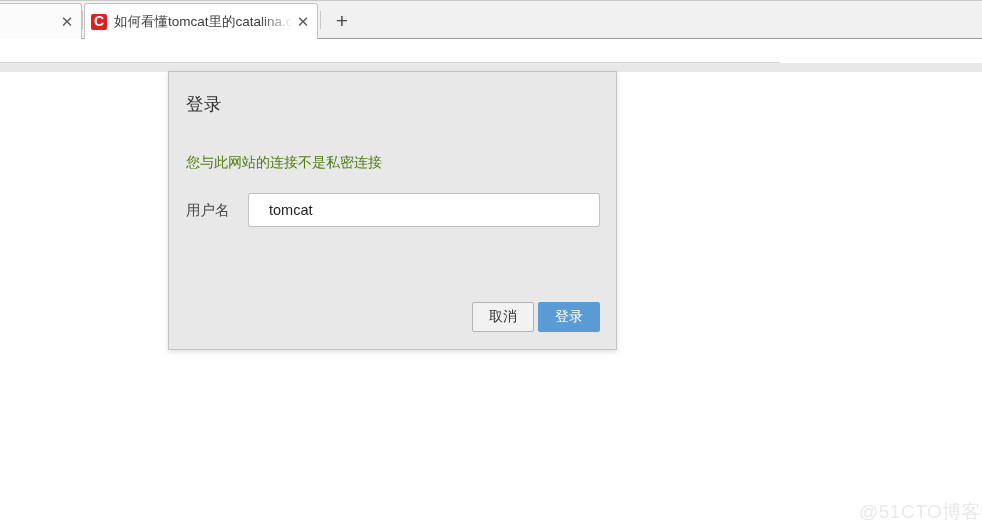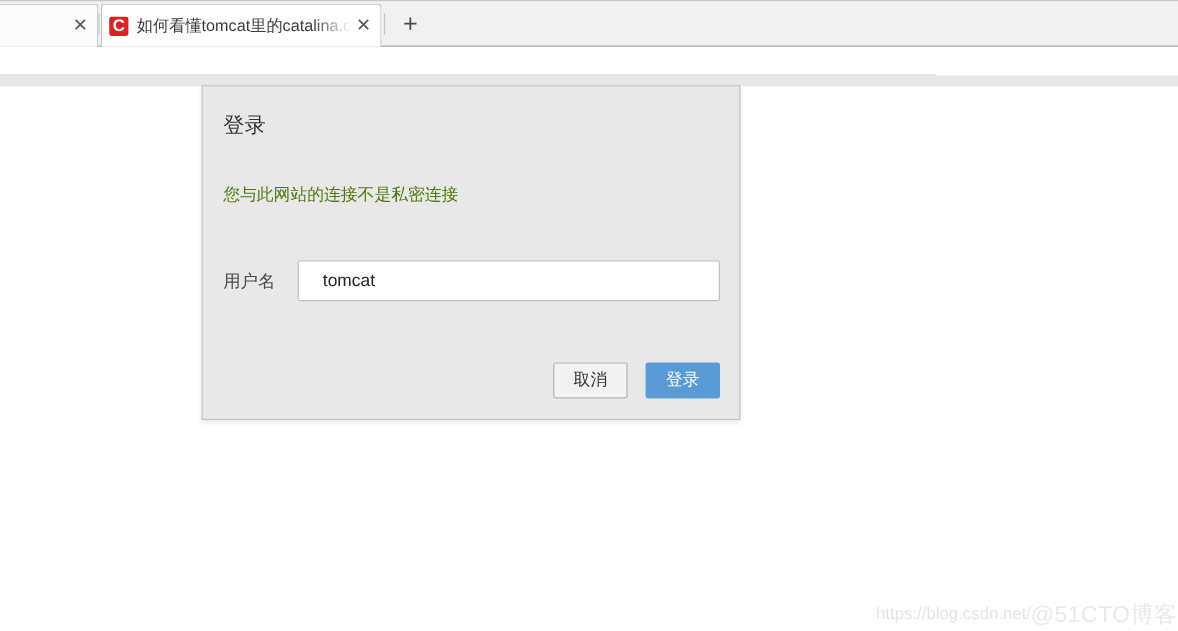--- a/index.html
+++ b/index.html
@@ -179,21 +179,21 @@
     font-size: 14px;
     color: #4d7c0f;
   }
 
   .field-row {
     position: absolute;
     left: 17px;
     display: flex;
     align-items: center;
   }
-  .row-username { top: 121px; margin-top: 24px; }
+  .row-username { top: 121px; }
   .row-password { top: 170px; }
 
   .field-label {
     width: 62px;
     flex: 0 0 62px;
     font-size: 14.5px;
     color: #4a4a4a;
   }
   .text-input {
     width: 352px;
@@ -219,21 +219,21 @@
     font-size: 16px;
     color: #111111;
   }
 
   .dialog-buttons {
     position: absolute;
     right: 16px;
     top: 230px;
     display: flex;
     align-items: center;
-    gap: 15px;
+    gap: 4px;
   }
   .btn {
     height: 30px;
     box-sizing: border-box;
     font-family: "Liberation Sans", sans-serif;
     font-size: 14px;
     border-radius: 2px;
     cursor: default;
     display: inline-flex;
     align-items: center;
@@ -320,16 +320,15 @@
     </div>
 
 
     <div class="dialog-buttons">
       <div class="btn btn-cancel">取消</div>
       <div class="btn btn-login">登录</div>
     </div>
   </div>
 
   <div class="watermark">
-    <span class="wm-url">https://blog.csdn.net/</span>
     <span class="wm-brand">@51CTO博客</span>
   </div>
 </div>
 
 </body></html>

